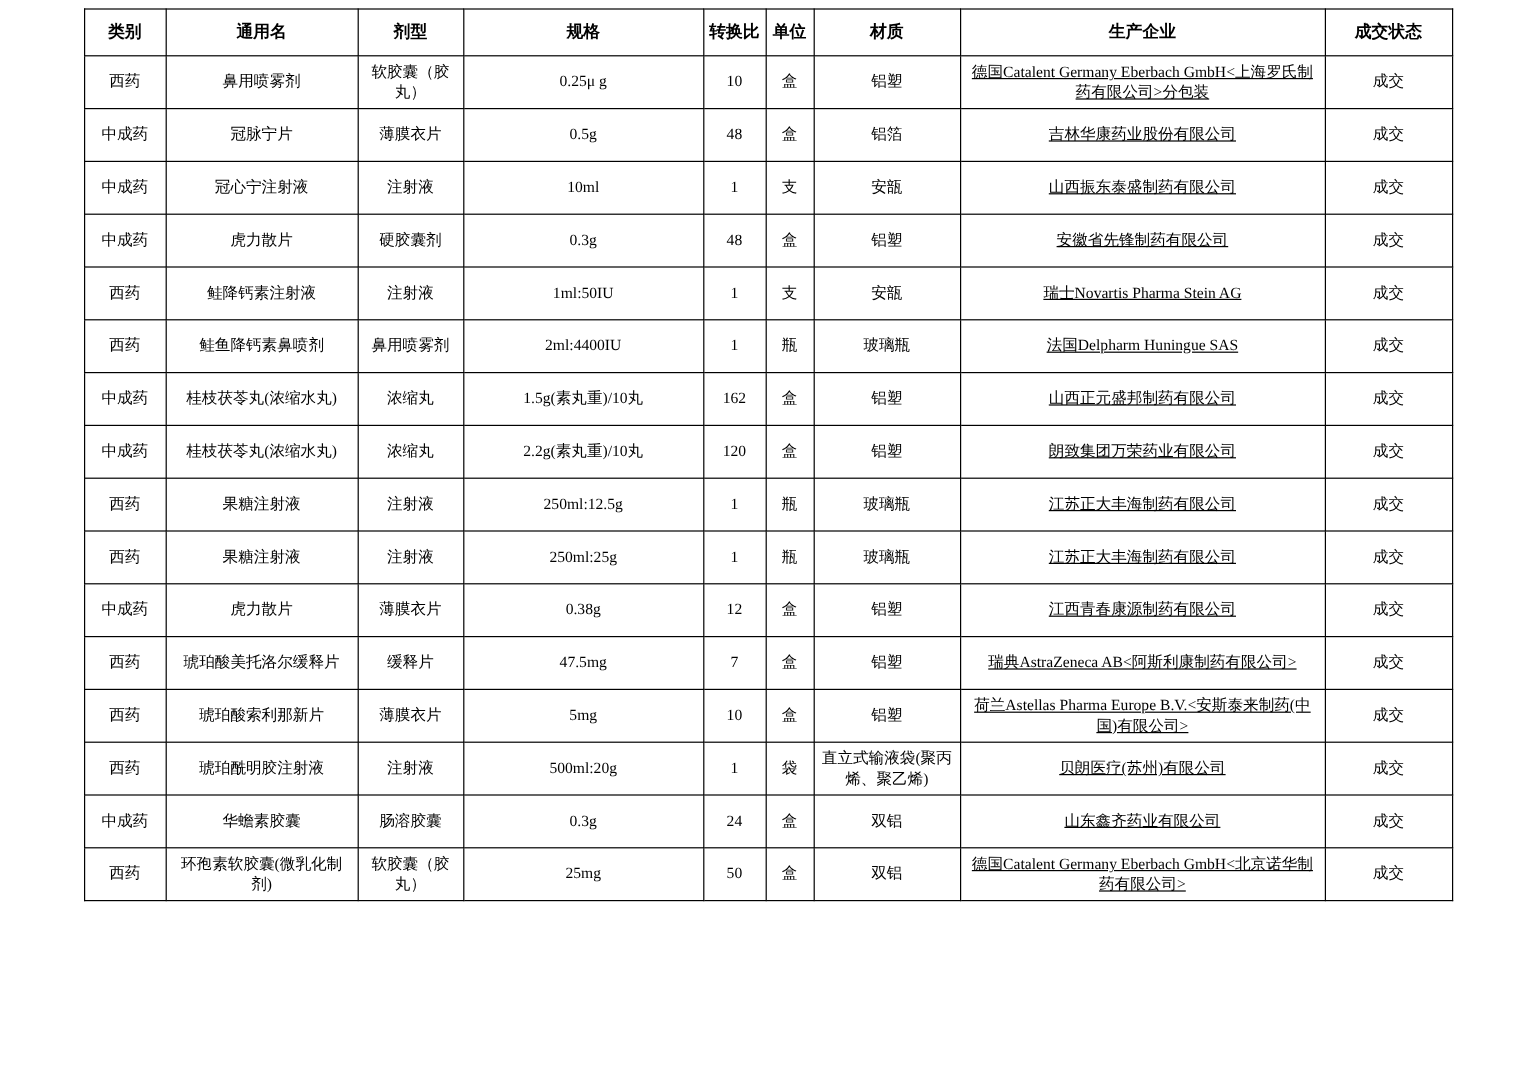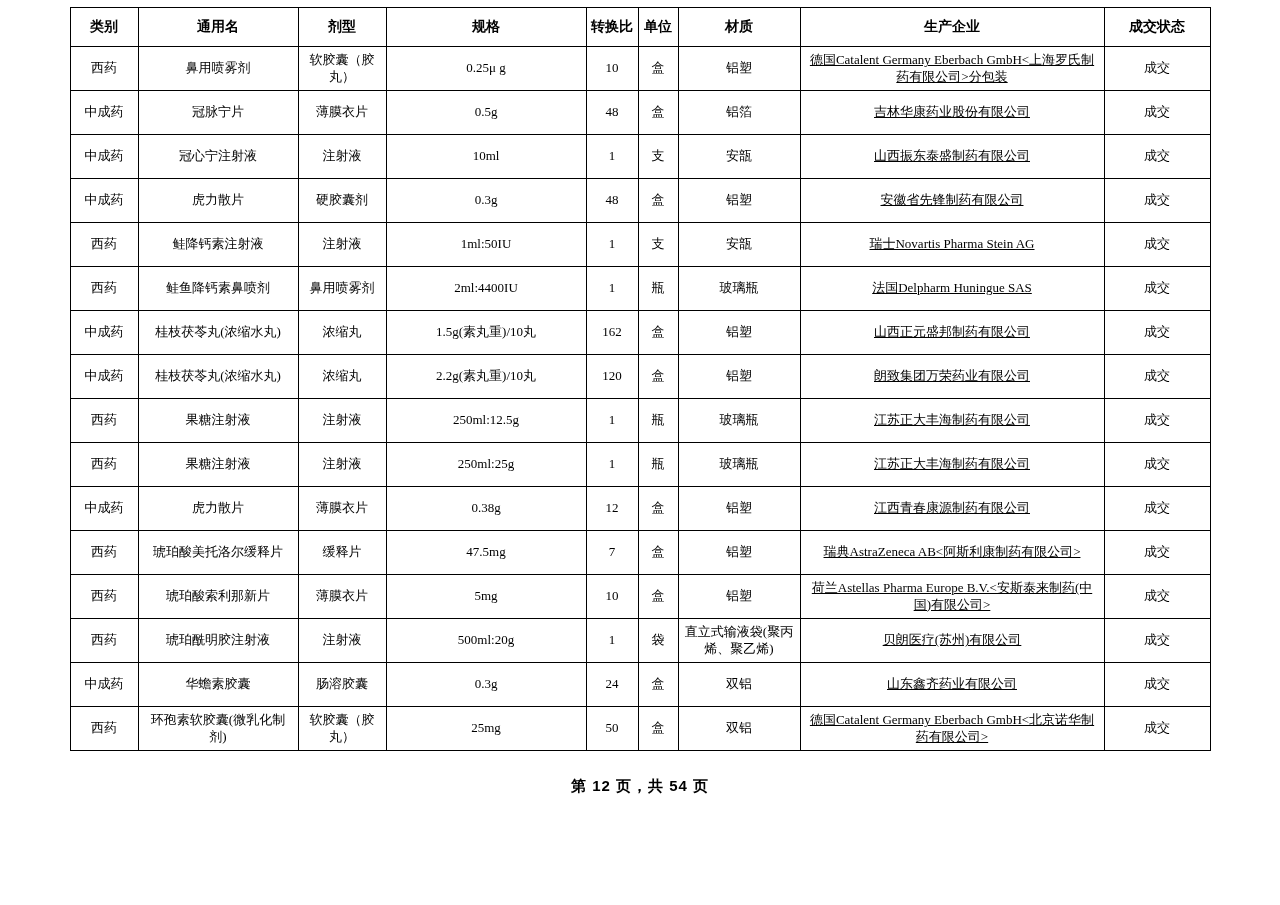--- a/index.html
+++ b/index.html
@@ -287,15 +287,14 @@
         <td class="spec">25mg</td>
         <td class="ratio">50</td>
         <td>盒</td>
         <td>双铝</td>
         <td class="manuf">德国Catalent Germany Eberbach GmbH&lt;北京诺华制药有限公司&gt;</td>
         <td>成交</td>
       </tr>
     </tbody>
   </table>
 
-  <div class="footer">第 12 页，共 54 页</div>
 
 </div>
 
 </body></html>

